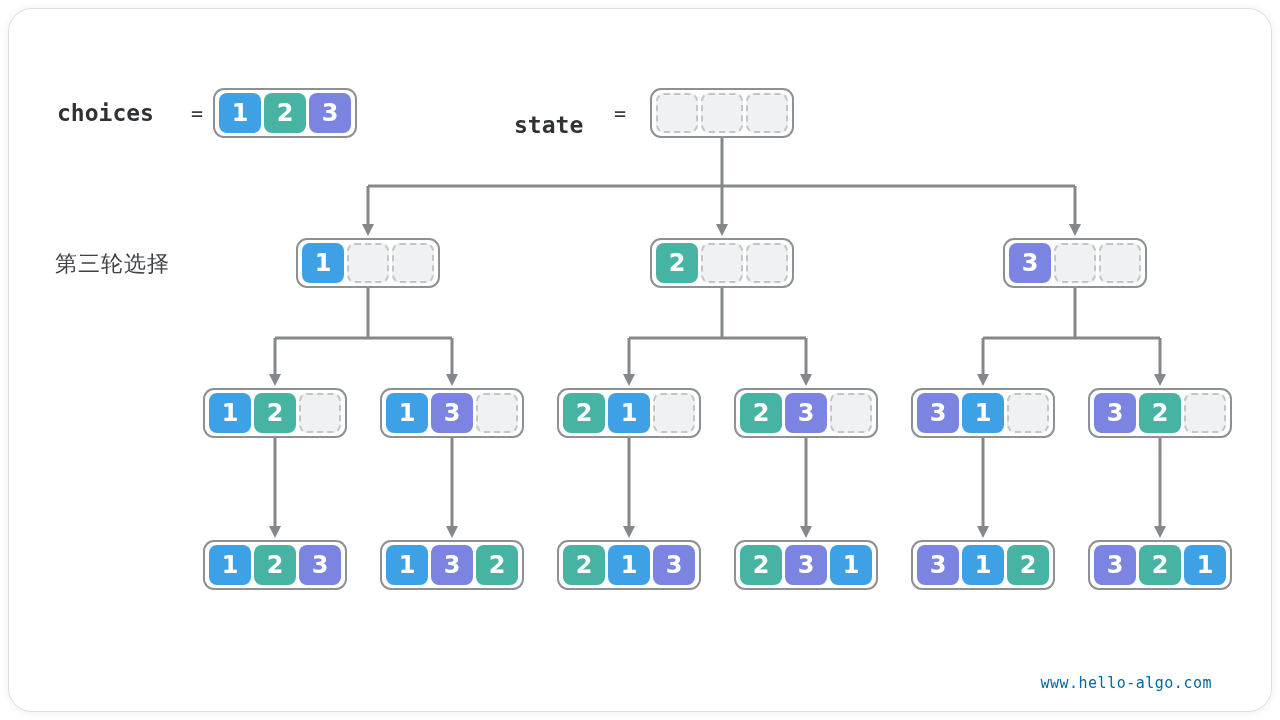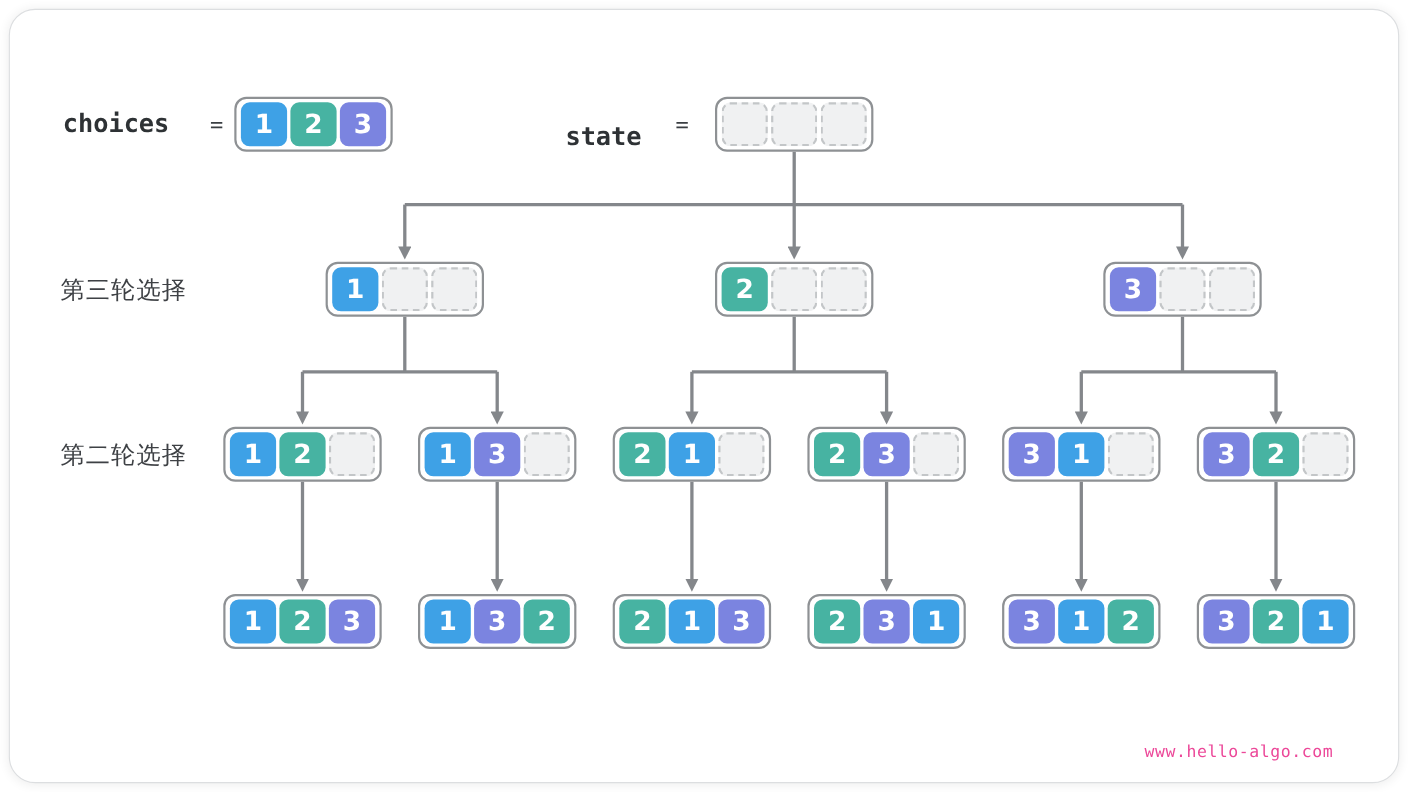--- a/index.html
+++ b/index.html
@@ -38,21 +38,21 @@
     font-family:"DejaVu Sans","Liberation Sans",sans-serif;
     font-weight:bold; font-size:24px; color:#ffffff;
   }
   .cell.empty {
     background:#f0f1f2; border:2px dashed #c3c6c8; color:transparent;
   }
   #connector-layer { position:absolute; left:0; top:0; width:1280px; height:720px; pointer-events:none; }
   #watermark {
     position:absolute; right:68px; top:674px;
     font-family:"DejaVu Sans Mono","Liberation Mono",monospace;
-    font-size:15px; color:#ec4899; letter-spacing:0.5px;
+    font-size:15px; color:#0369a1; letter-spacing:0.5px;
   }
 </style>
 </head>
 <body>
 
 <div id="canvas">
   <div id="card"></div>
 
   <svg id="connector-layer" width="1280" height="720" viewBox="0 0 1280 720">
       <defs>
@@ -83,21 +83,20 @@
       <path d="M 983,438 V 528" fill="none" stroke="#84878b" stroke-width="3" marker-end="url(#ah)"></path>
       <path d="M 1160,438 V 528" fill="none" stroke="#84878b" stroke-width="3" marker-end="url(#ah)"></path>
     </svg>
 
   <span class="expr-label" style="left:57px; top:88px">choices</span>
   <span class="expr-eq" style="left:191px; top:88px">=</span>
   <span class="expr-label" style="left:514px; top:100px">state</span>
   <span class="expr-eq" style="left:614px; top:88px">=</span>
 
   <div class="row-label" style="top:249px">第三轮选择</div>
-  <div class="row-label" style="top:399px">第二轮选择</div>
 
   <div id="nodes">
       <div class="node" style="left: 213px; top: 88px;">
         <div class="cell" style="background: rgb(62, 161, 230);">1</div>
         <div class="cell" style="background: rgb(71, 179, 162);">2</div>
         <div class="cell" style="background: rgb(123, 132, 224);">3</div>
       </div>
       <div class="node" style="left: 650px; top: 88px;">
         <div class="cell empty"></div>
         <div class="cell empty"></div>

